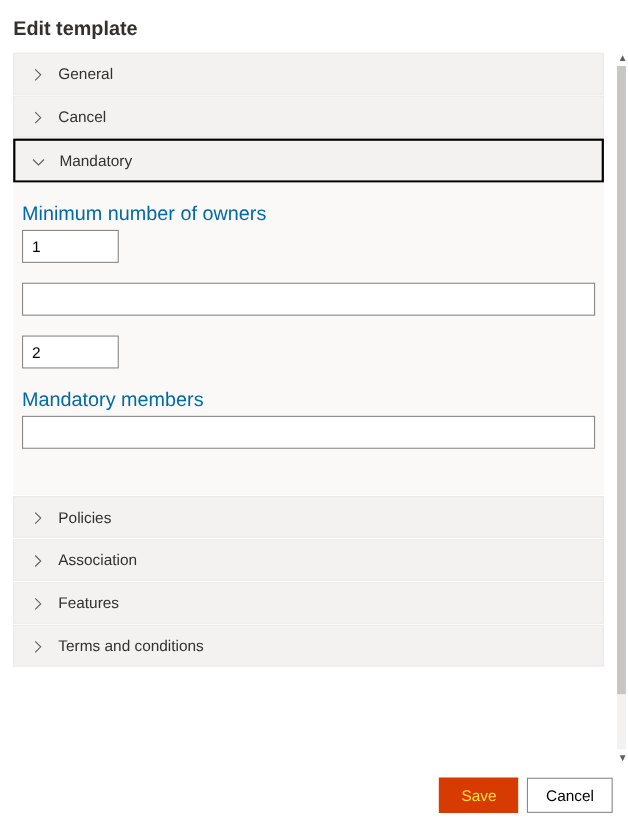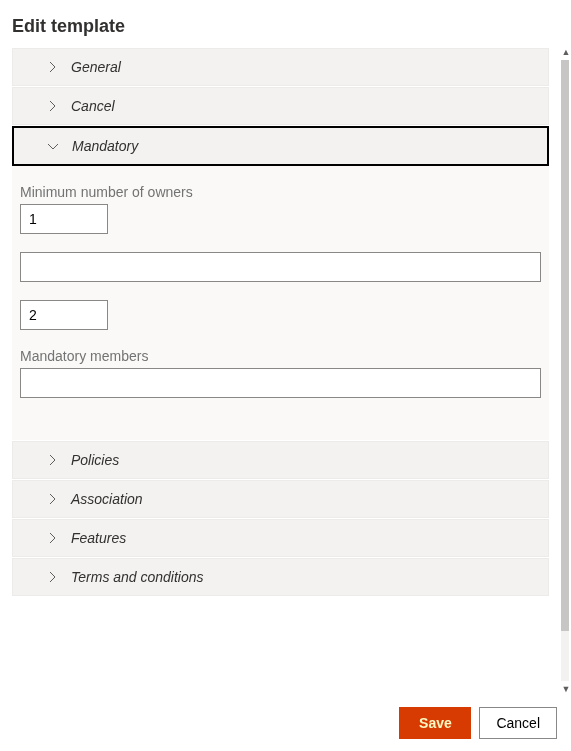--- a/index.html
+++ b/index.html
@@ -50,25 +50,24 @@
       text-align: center;
       line-height: 8px;
       user-select: none;
     }
     .accordion {
       margin-bottom: 1px;
     }
     .accordion-header {
       background: #f3f2f1;
       border: 1px solid #edebe9;
-      padding: 10px 32px;
+      padding: 10px 14px;
       display: flex;
-      align-items: center;
+      align-items: flex-end;
       cursor: pointer;
-      font-style: italic;
     }
     .accordion-header.expanded {
       background: #f3f2f1;
       border: 2px solid #000000;
     }
     .chevron {
       width: 14px;
       height: 14px;
       margin-right: 12px;
       stroke: #605e5c;
@@ -82,22 +81,22 @@
     .accordion-body {
       padding: 18px 8px 24px 8px;
       background: #faf9f8;
     }
     .field {
       margin-bottom: 18px;
     }
     .field-label {
       display: block;
       margin-bottom: 4px;
-      font-size: 14px;
-      color: #737373;
+      font-size: 18px;
+      color: #0369a1;
     }
     .num-input {
       width: 88px;
       height: 30px;
       border: 1px solid #8a8886;
       padding: 0 8px;
       font-size: 14px;
       background: #fff;
     }
     .text-input {
@@ -125,22 +124,22 @@
       padding: 0 16px;
       font-size: 14px;
       border: 1px solid #8a8886;
       background: #fff;
       cursor: pointer;
       font-family: inherit;
     }
     .btn-primary {
       background: #d83b01;
       border-color: #d83b01;
-      color: #fef9c3;
-      font-weight: 700;
+      color: #fde047;
+      font-weight: 400;
     }
   </style>
 </head>
 <body>
 
 <h1 class="page-title">Edit template</h1>
 
 <div class="scroll-area">
   <div class="panels">
 

